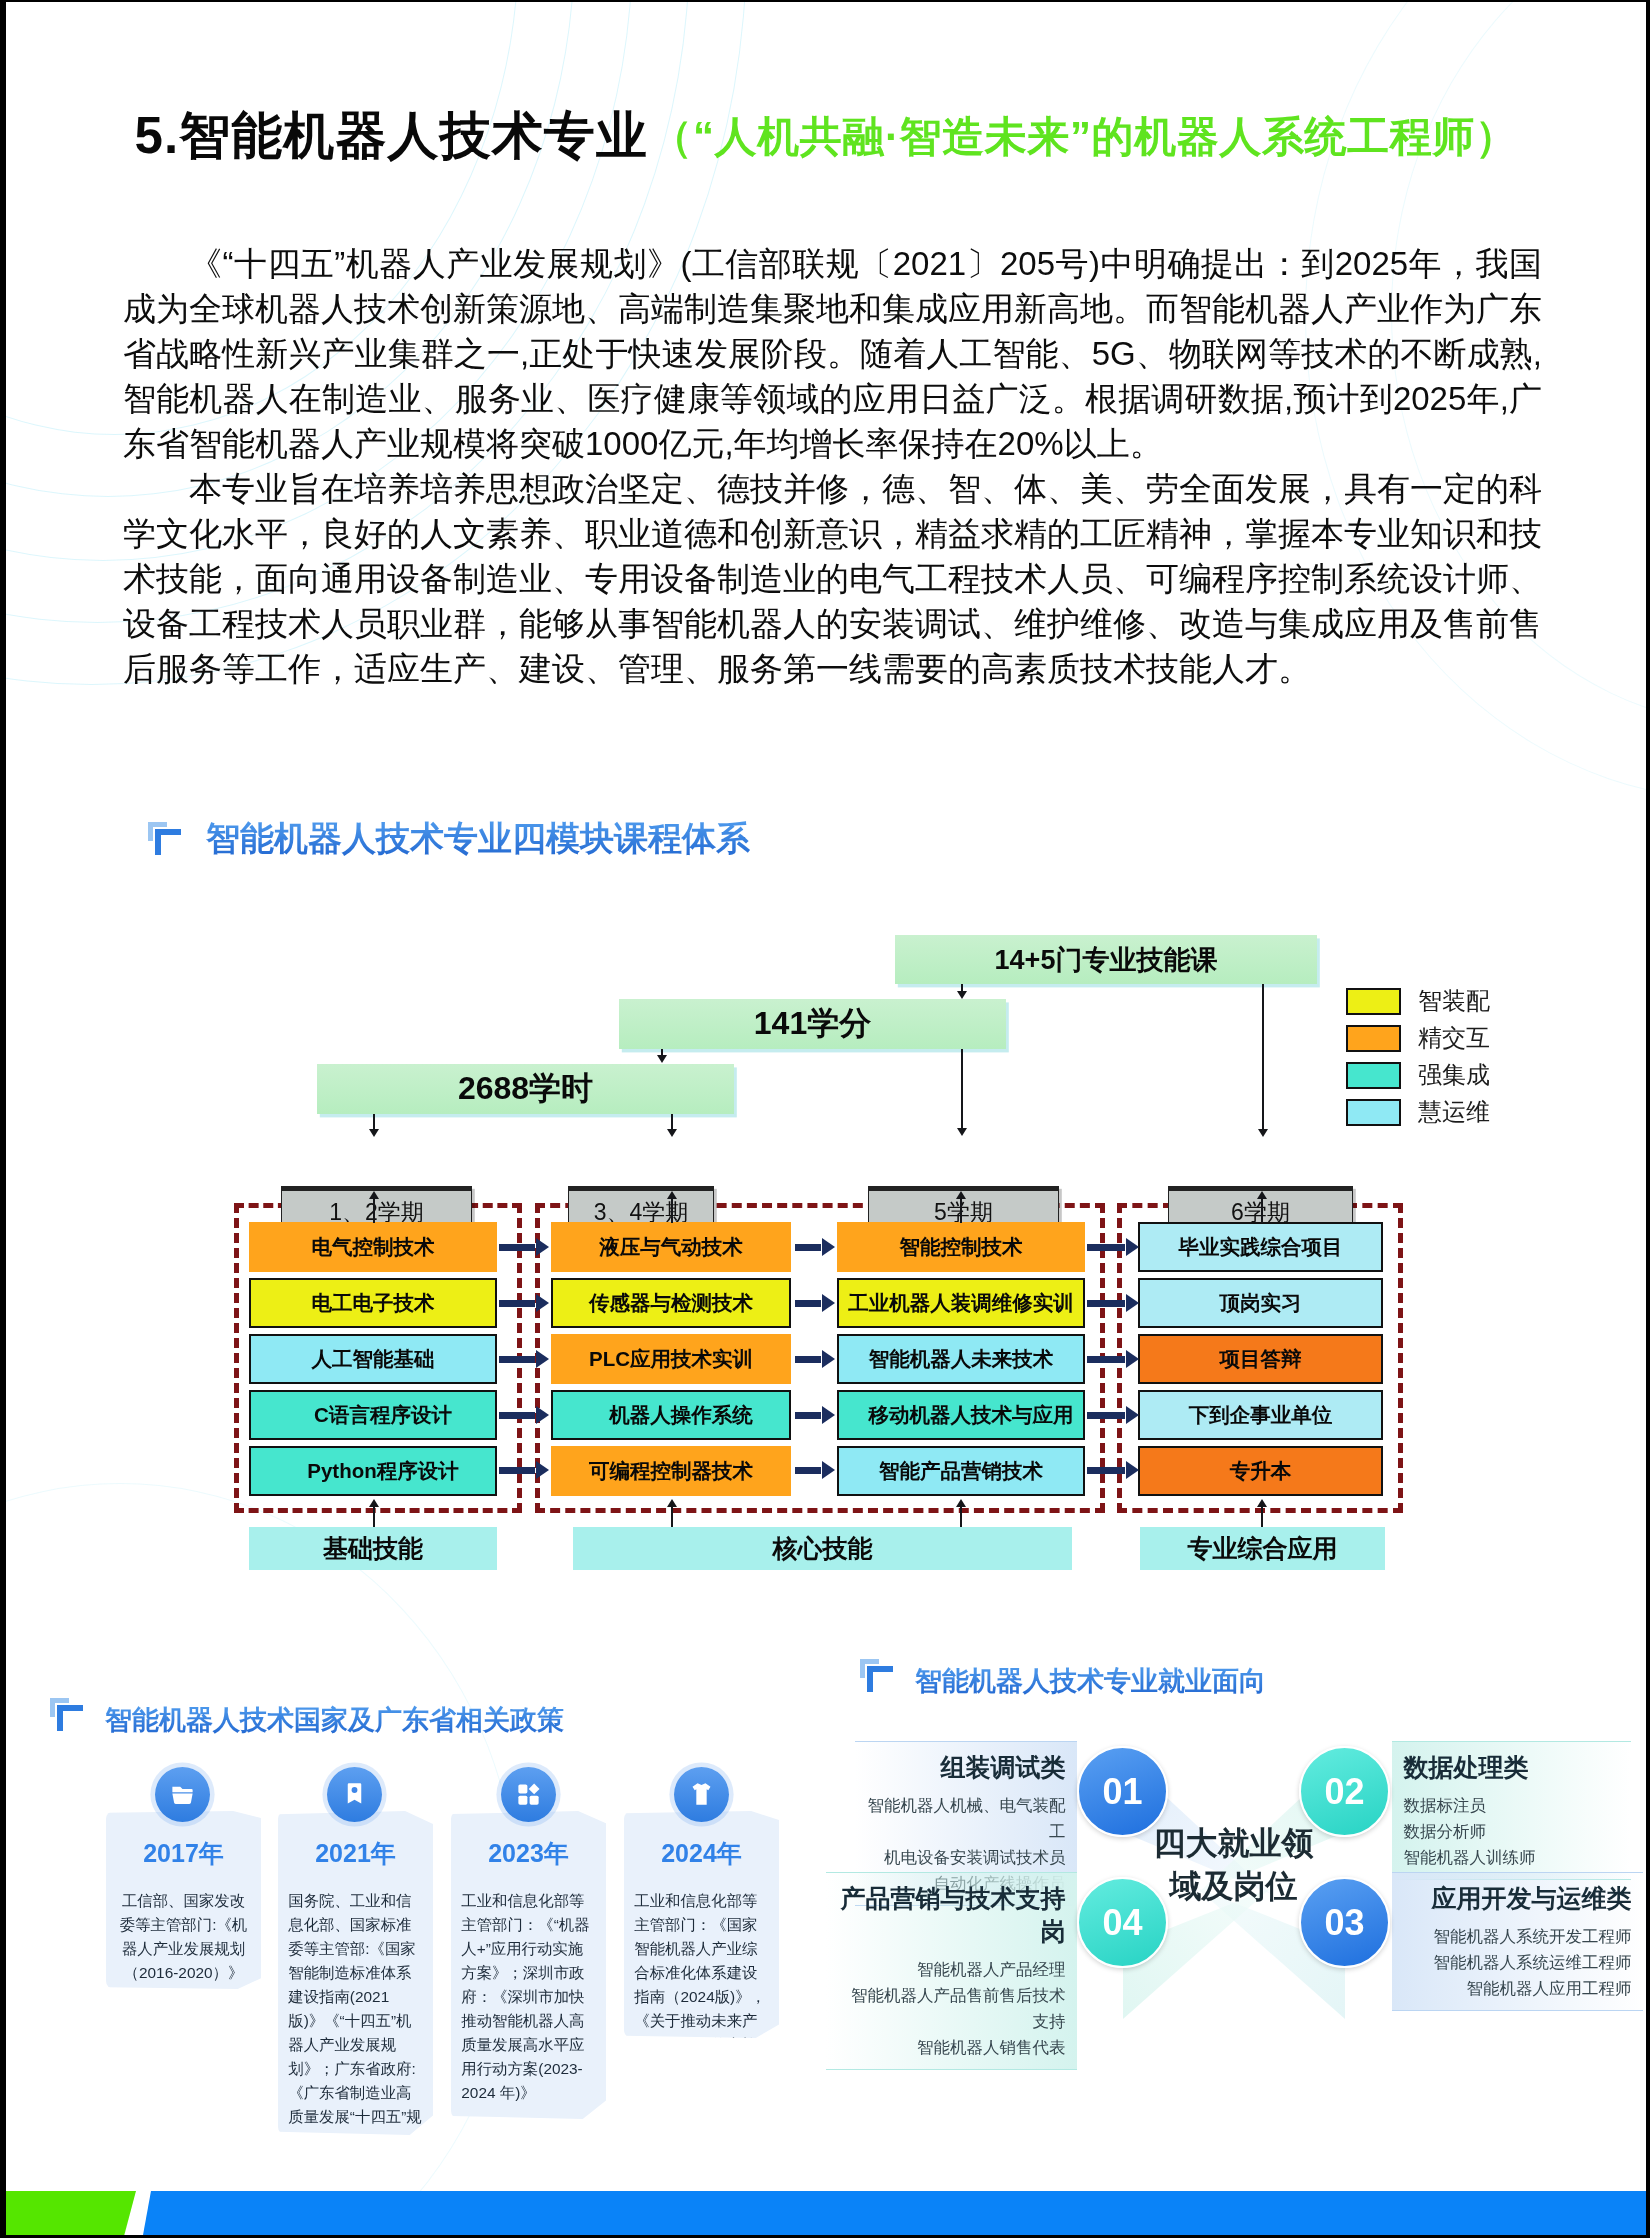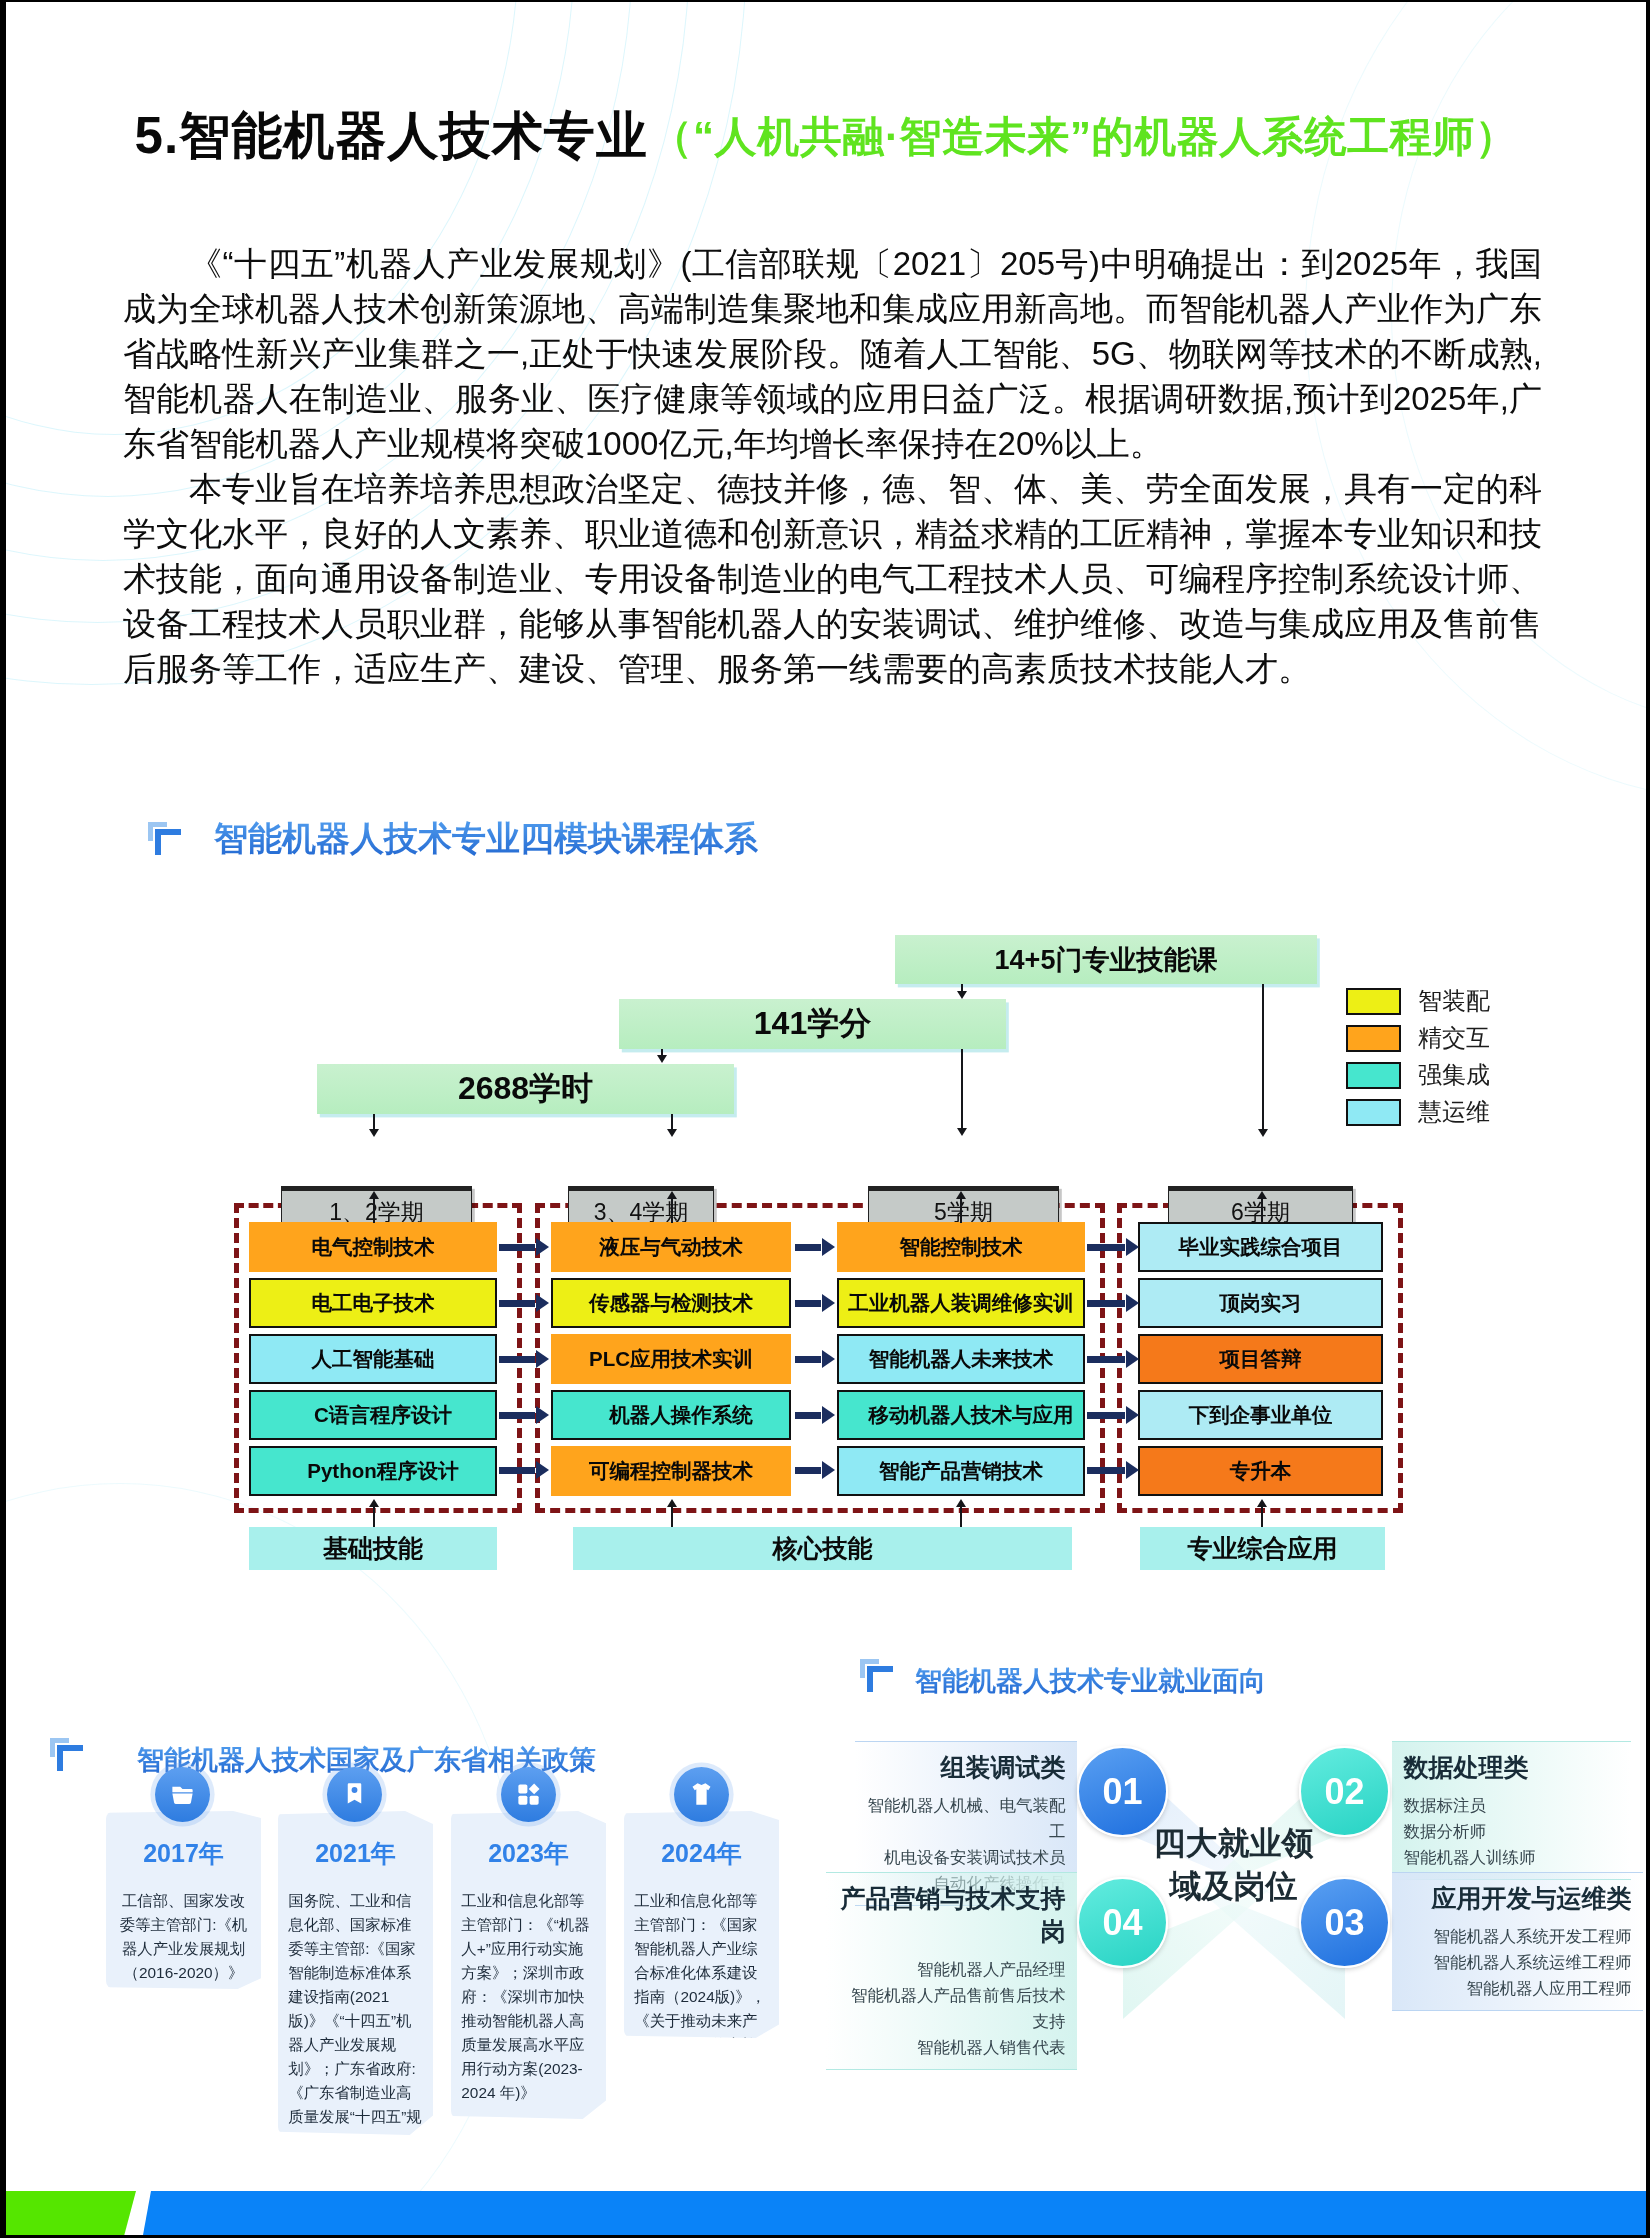--- a/index.html
+++ b/index.html
@@ -23,22 +23,22 @@
            font-size: 33px; line-height: 45px; color: #0d0d0d; text-align: justify; font-weight: 500; }
   .intro p { text-indent: 2em; }
 
   
   .sec-head { position: absolute; z-index: 2; display: flex; align-items: flex-end; }
   .corner { position: relative; display: inline-block; width: 40px; height: 40px; flex: none; }
   .corner .c1 { position: absolute; left: 0; top: 0; width: 19.4px; height: 19.4px; border-left: 5.1px solid #9CC6F2; border-top: 5.1px solid #9CC6F2; }
   .corner .c2 { position: absolute; left: 7.4px; top: 7.4px; width: 26px; height: 26px; border-left: 6.8px solid #2E7CE0; border-top: 6.8px solid #2E7CE0; }
   .sec-title { font-weight: 900; color: #2E7CE0; background: linear-gradient(180deg,#53A0F0,#1E63CE); -webkit-background-clip: text; background-clip: text; -webkit-text-fill-color: transparent; }
   #sec1 { left: 142px; top: 814px; }
-  #sec1 .sec-title { font-size: 34px; margin-left: 26px; }
-  #sec2 { left: 44px; top: 1736px; gap: 32px; }
+  #sec1 .sec-title { font-size: 34px; margin-left: 18px; }
+  #sec2 { left: 44px; top: 1696px; }
   #sec2 .sec-title { font-size: 27px; margin-left: 15px; }
   #sec3 { left: 854px; top: 1657px; }
   #sec3 .sec-title { font-size: 27px; margin-left: 15px; }
 
   
   .gbox { position: absolute; background: linear-gradient(180deg,#C9F1CF,#B6EDBF); box-shadow: 2.8px 3.4px 0 rgba(150,220,225,.55);
           display: flex; align-items: center; justify-content: center; font-weight: 900; color: #0a0a0a; z-index: 3; }
   #b14   { left: 889px; top: 933px; width: 422px; height: 49px; font-size: 27px; }
   #b141  { left: 613px; top: 997px; width: 387px; height: 50px; font-size: 32px; }
   #b2688 { left: 311px;  top: 1062px; width: 417px; height: 50px; font-size: 32px; }

